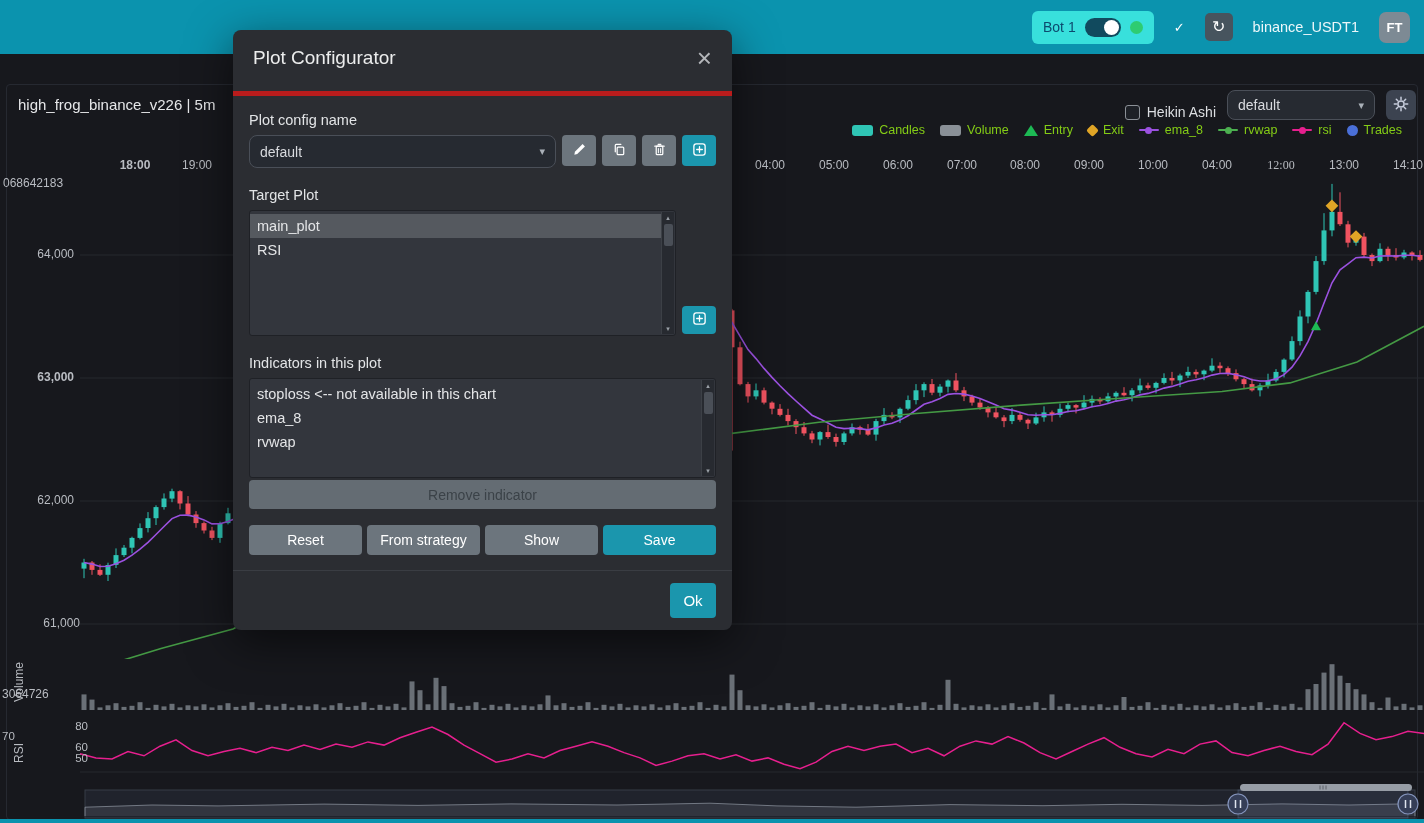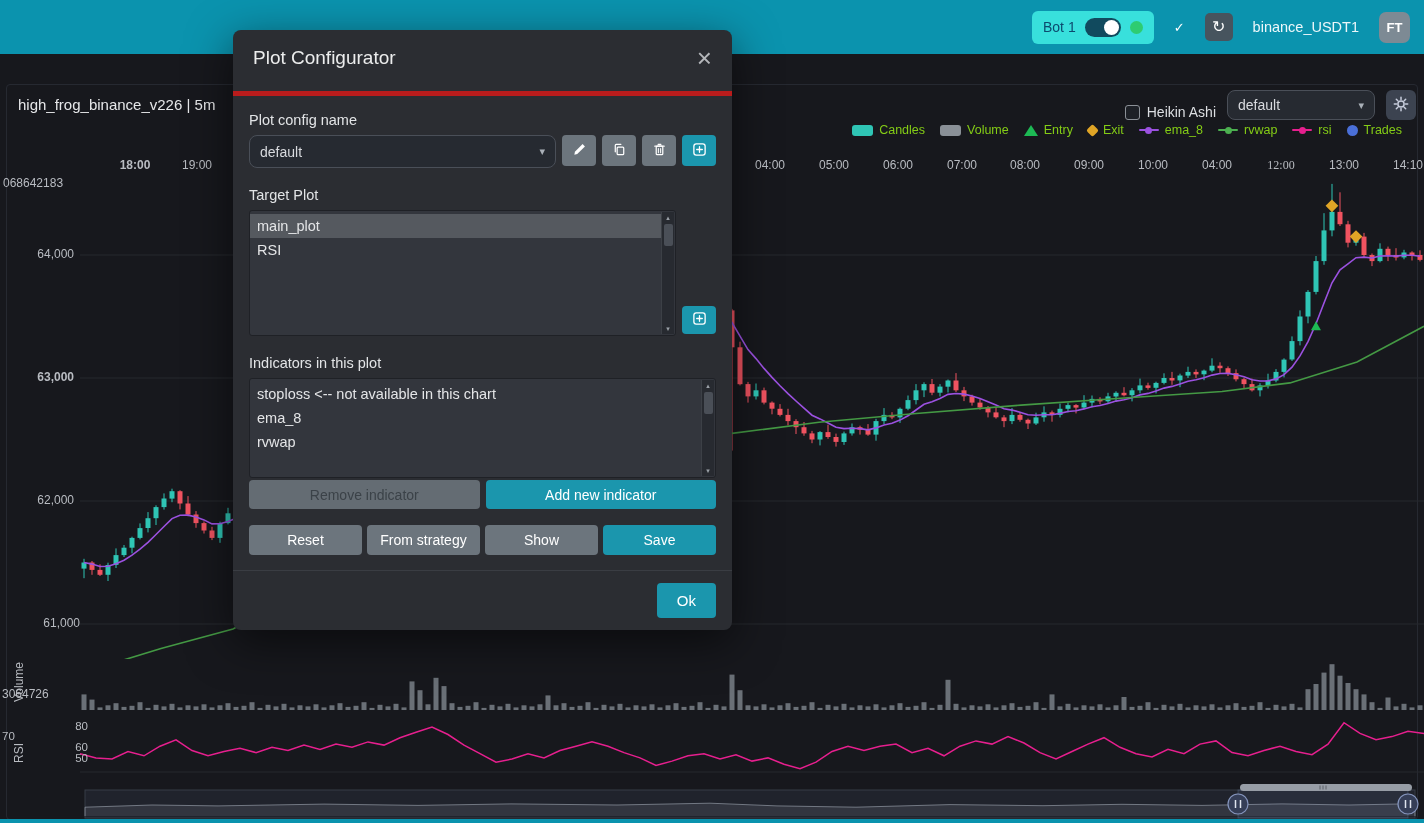--- a/index.html
+++ b/index.html
@@ -73,21 +73,21 @@
   .plus-low{align-self:flex-end;margin-bottom:2px;height:28px}
   .btn-row{display:flex;gap:6px}
   .btn-row.two{margin-top:2px}
   .btn-row.four{margin-top:16px;gap:5px}
   .btn{flex:1;height:29px;border:none;border-radius:4px;font-size:14px;color:#fff;cursor:pointer;font-family:inherit}
   .btn-row.four .btn{height:30px}
   .btn.gray{background:#6c757d}
   .btn.teal{background:#1b96ad}
   .btn.disabled{background:#646c73;color:#3b4248;cursor:default}
   .m-foot{margin-top:auto;border-top:1px solid #3a3d43;padding:12px 16px;text-align:right}
-  .btn.ok{flex:none;min-width:46px;height:35px;font-size:15px;padding:0 20px}
+  .btn.ok{flex:none;min-width:46px;height:35px;font-size:15px;padding:0 7px}
 
   .bottom-strip{position:absolute;left:0;right:0;bottom:0;height:4px;background:#0b93ae;z-index:30}
 </style>
 </head>
 <body>
 
 <div class="stage">
   <div class="chart-frame"></div>
   <svg id="chart-svg" width="1424" height="823">
       <line x1="80" y1="255" x2="1424" y2="255" stroke="#26282f" stroke-width="1"></line>
@@ -812,21 +812,20 @@
           <span class="sa">▴</span>
           <span class="thumb"></span>
           <span class="sa">▾</span>
         </div>
       <div class="opt">stoploss &lt;-- not available in this chart</div>
           <div class="opt">ema_8</div>
           <div class="opt">rvwap</div>
         </div>
       <div class="btn-row two">
         <button class="btn gray disabled">Remove indicator</button>
-        <button class="btn teal">Add new indicator</button>
       </div>
       <div class="btn-row four">
         <button class="btn gray">Reset</button>
         <button class="btn gray">From strategy</button>
         <button class="btn gray">Show</button>
         <button class="btn teal">Save</button>
       </div>
     </div>
     <div class="m-foot">
       <button class="btn teal ok">Ok</button>

